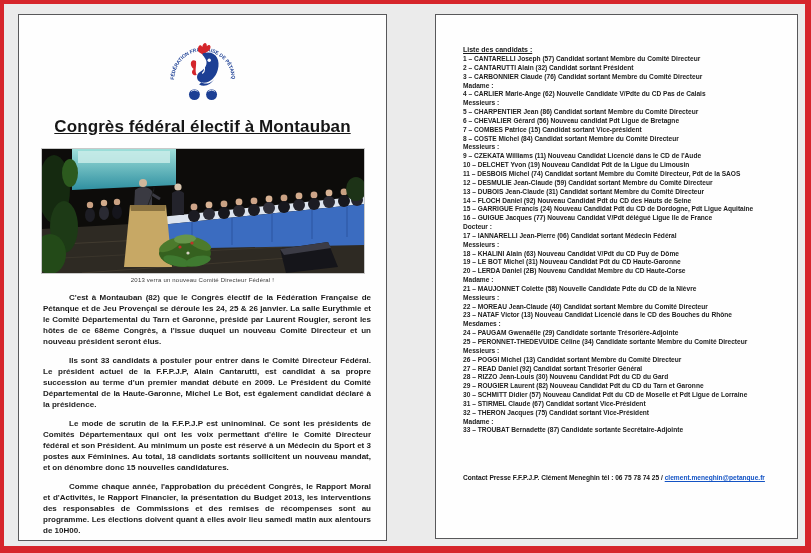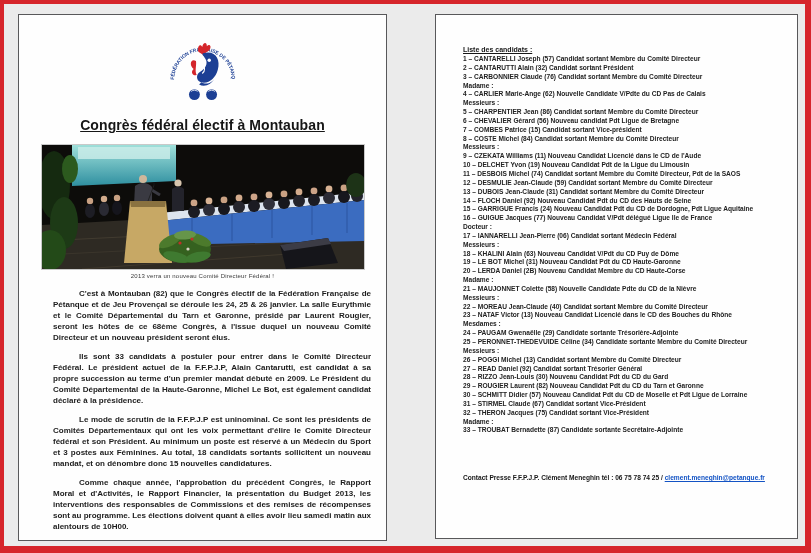--- a/index.html
+++ b/index.html
@@ -21,42 +21,42 @@
     overflow:hidden;
   }
   .page-left{left:14px;top:10px;width:369px;height:527px;}
   .page-right{left:431px;top:10px;width:363px;height:525px;}
 
   
   .logo-wrap{width:78px;height:74px;margin:18px auto 0;}
   .doc-title{
     margin:10px 8px 0;
     text-align:center;
-    font-size:14px;
+    font-size:17px;
     font-weight:700;
     color:#161616;
     text-decoration:underline;
     letter-spacing:.1px;
   }
   .photo-frame{
     width:322px;height:124px;
     margin:11px auto 0;
     border:1px solid #c9c9c9;
     background:#000;
   }
   .photo-frame svg{display:block;width:100%;height:100%;}
   .photo-caption{
     text-align:center;
     font-size:6px;
     color:#3a3a3a;
     margin-top:3px;
     letter-spacing:.2px;
   }
   .body-text{
-    padding:9px 15px 0 34px;
+    padding:9px 15px 0 24px;
     font-size:8px;
     line-height:11px;
     font-weight:600;
     color:#1c1c1c;
     text-align:justify;
   }
   .body-text p{margin:0 0 8px;text-indent:26px;}
 
   
   .page-right .inner{padding:30px 8px 0 27px;}

